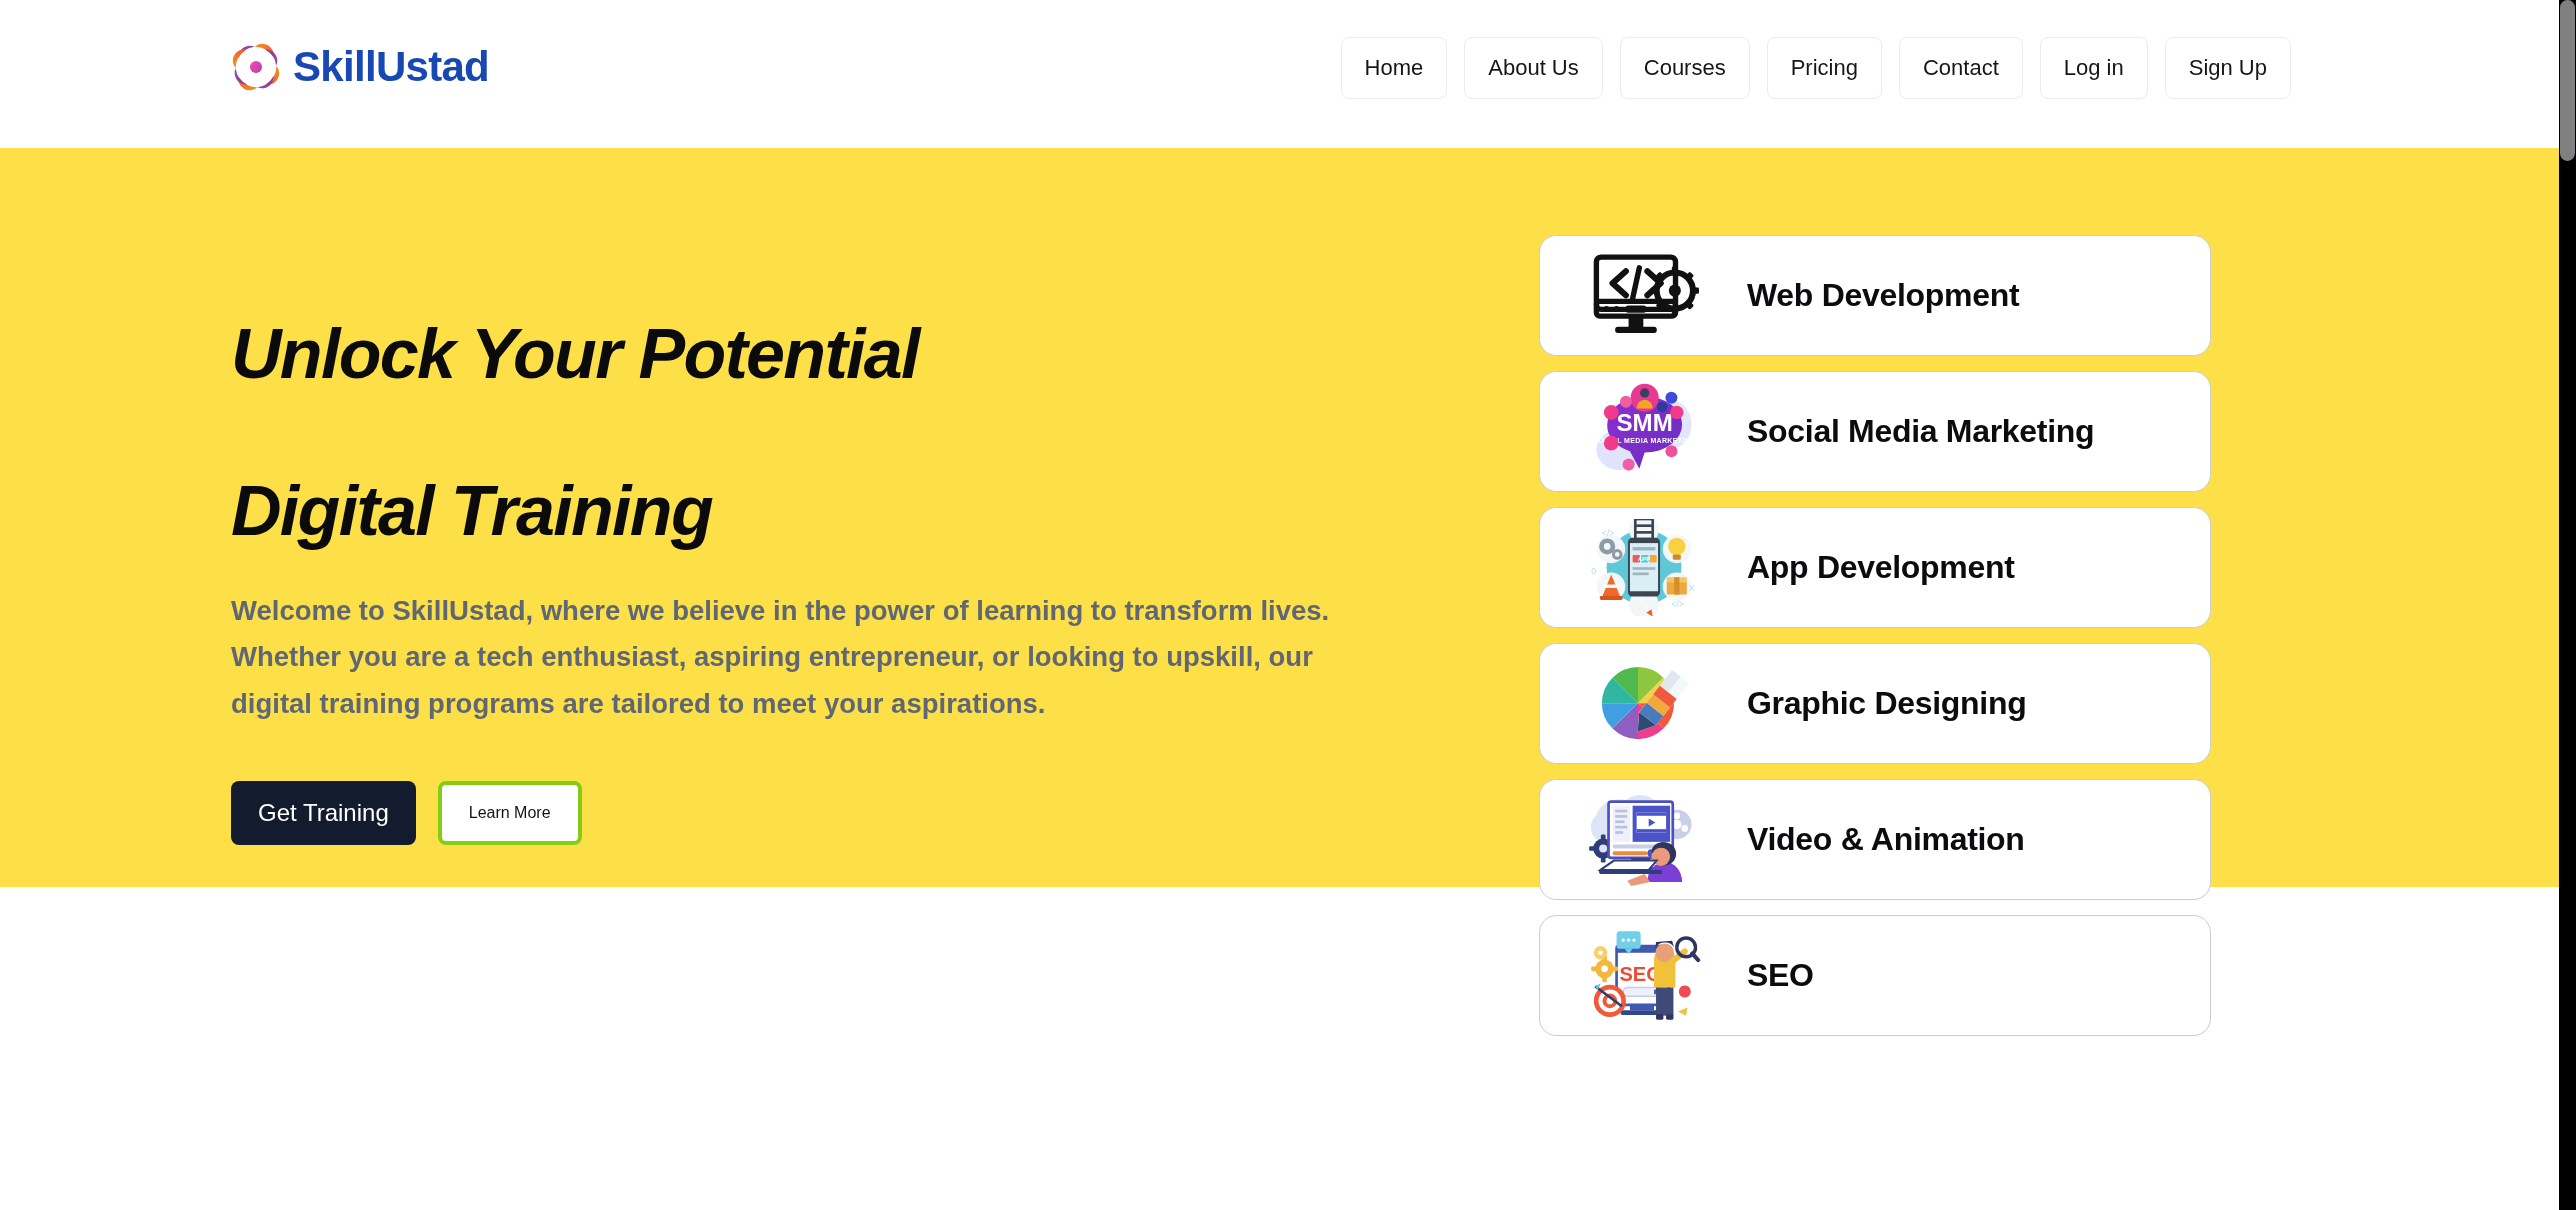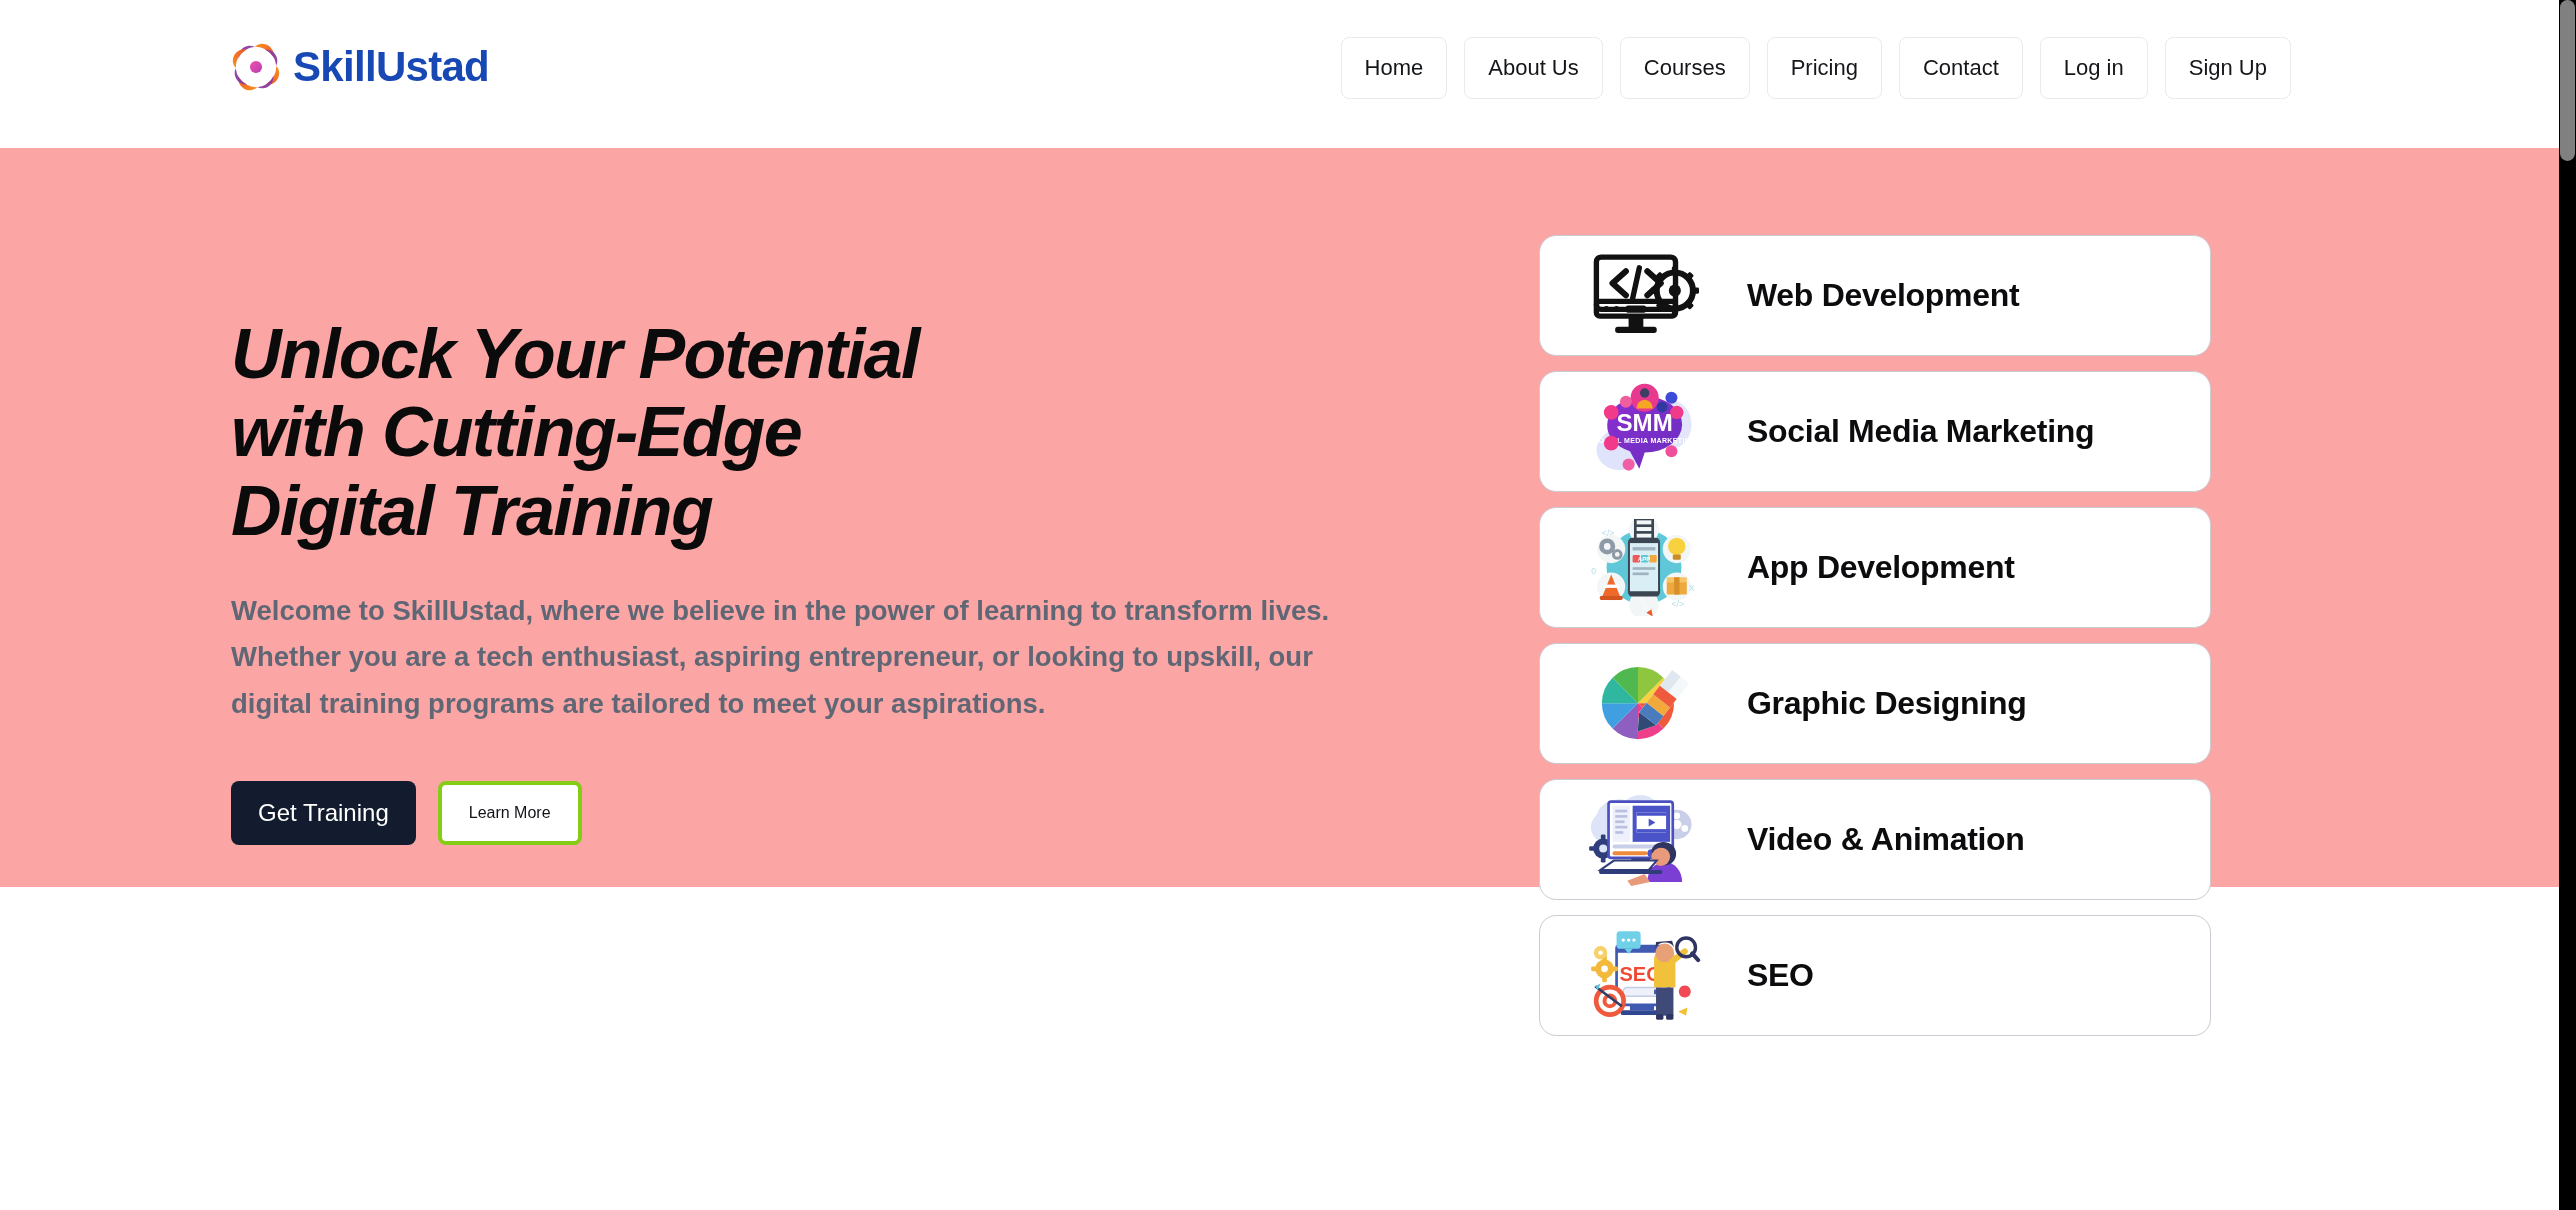--- a/index.html
+++ b/index.html
@@ -9,21 +9,21 @@
     height: 1211px;
     background: #ffffff;
     font-family: "Liberation Sans", sans-serif;
     overflow: hidden;
   }
 
   .page {
     position: relative;
     width: 2576px;
     height: 887px;
-    background: #fca5a5;
+    background: #fde047;
   }
 
   
   .header {
     position: absolute;
     top: 0; left: 0;
     width: 2559px;
     height: 148px;
     display: flex;
     align-items: flex-start;
@@ -252,21 +252,21 @@
       <button class="nav-btn">Pricing</button>
       <button class="nav-btn">Contact</button>
       <button class="nav-btn">Log in</button>
       <button class="nav-btn">Sign Up</button>
     </nav>
   </div>
 
   <div class="hero-left">
     <h1 class="hero-title">
       <span>Unlock Your Potential</span><br>
-      <span>with Cutting-Edge</span><br>
+      <br>
       <span>Digital Training</span>
     </h1>
 
     <p class="hero-sub">Welcome to SkillUstad, where we believe in the power of learning to transform lives. Whether you are a tech enthusiast, aspiring entrepreneur, or looking to upskill, our digital training programs are tailored to meet your aspirations.</p>
 
     <div class="hero-actions">
       <button class="btn-primary">Get Training</button>
       <button class="btn-secondary">Learn More</button>
     </div>
   </div>

